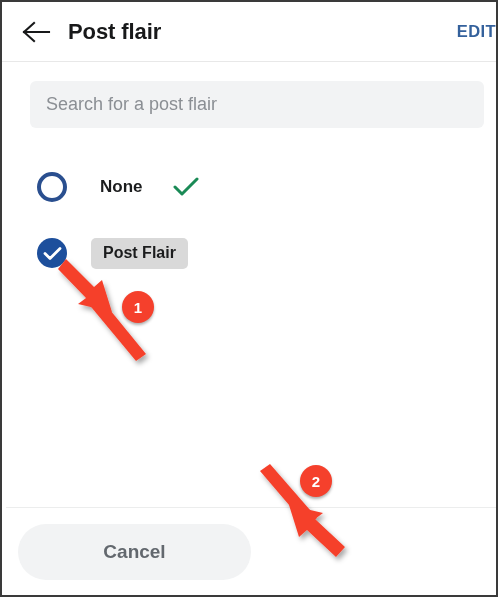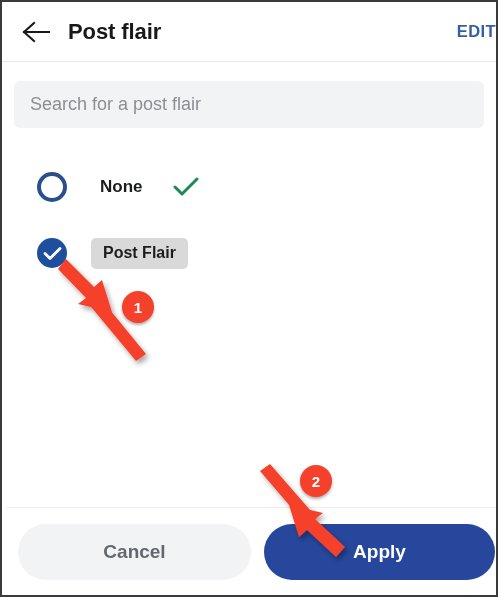--- a/index.html
+++ b/index.html
@@ -56,21 +56,21 @@
     letter-spacing: 0.4px;
     color: #34619c;
     cursor: pointer;
   }
 
   
   .search-wrap {
     position: absolute;
     left: 0; top: 61px;
     width: 100%;
-    padding: 18px 12px 0 12px;
+    padding: 18px 12px 0 28px;
     box-sizing: border-box;
   }
   .search-field {
     width: 100%;
     height: 47px;
     box-sizing: border-box;
     background: #f2f3f4;
     border: none;
     border-radius: 6px;
     padding: 0 16px;
@@ -231,21 +231,20 @@
           <path d="M2 7.5 L7 12.5 L17 2.5" stroke="#ffffff" stroke-width="2.8" fill="none" stroke-linecap="round" stroke-linejoin="round"></path>
         </svg>
       </div>
       <div class="flair-pill">Post Flair</div>
     </div>
 
   </div>
 
   <div class="footer">
     <button class="btn btn-cancel">Cancel</button>
-    <button class="btn btn-apply">Apply</button>
   </div>
 
   <div class="anno-layer">
     <svg width="502" height="597" style="position:absolute;left:0;top:0;">
       <defs>
         <filter id="annoShadow" x="-40%" y="-40%" width="190%" height="190%">
           <feDropShadow dx="2.5" dy="3.5" stdDeviation="2.6" flood-color="#000000" flood-opacity="0.34"></feDropShadow>
         </filter>
       </defs>
 

